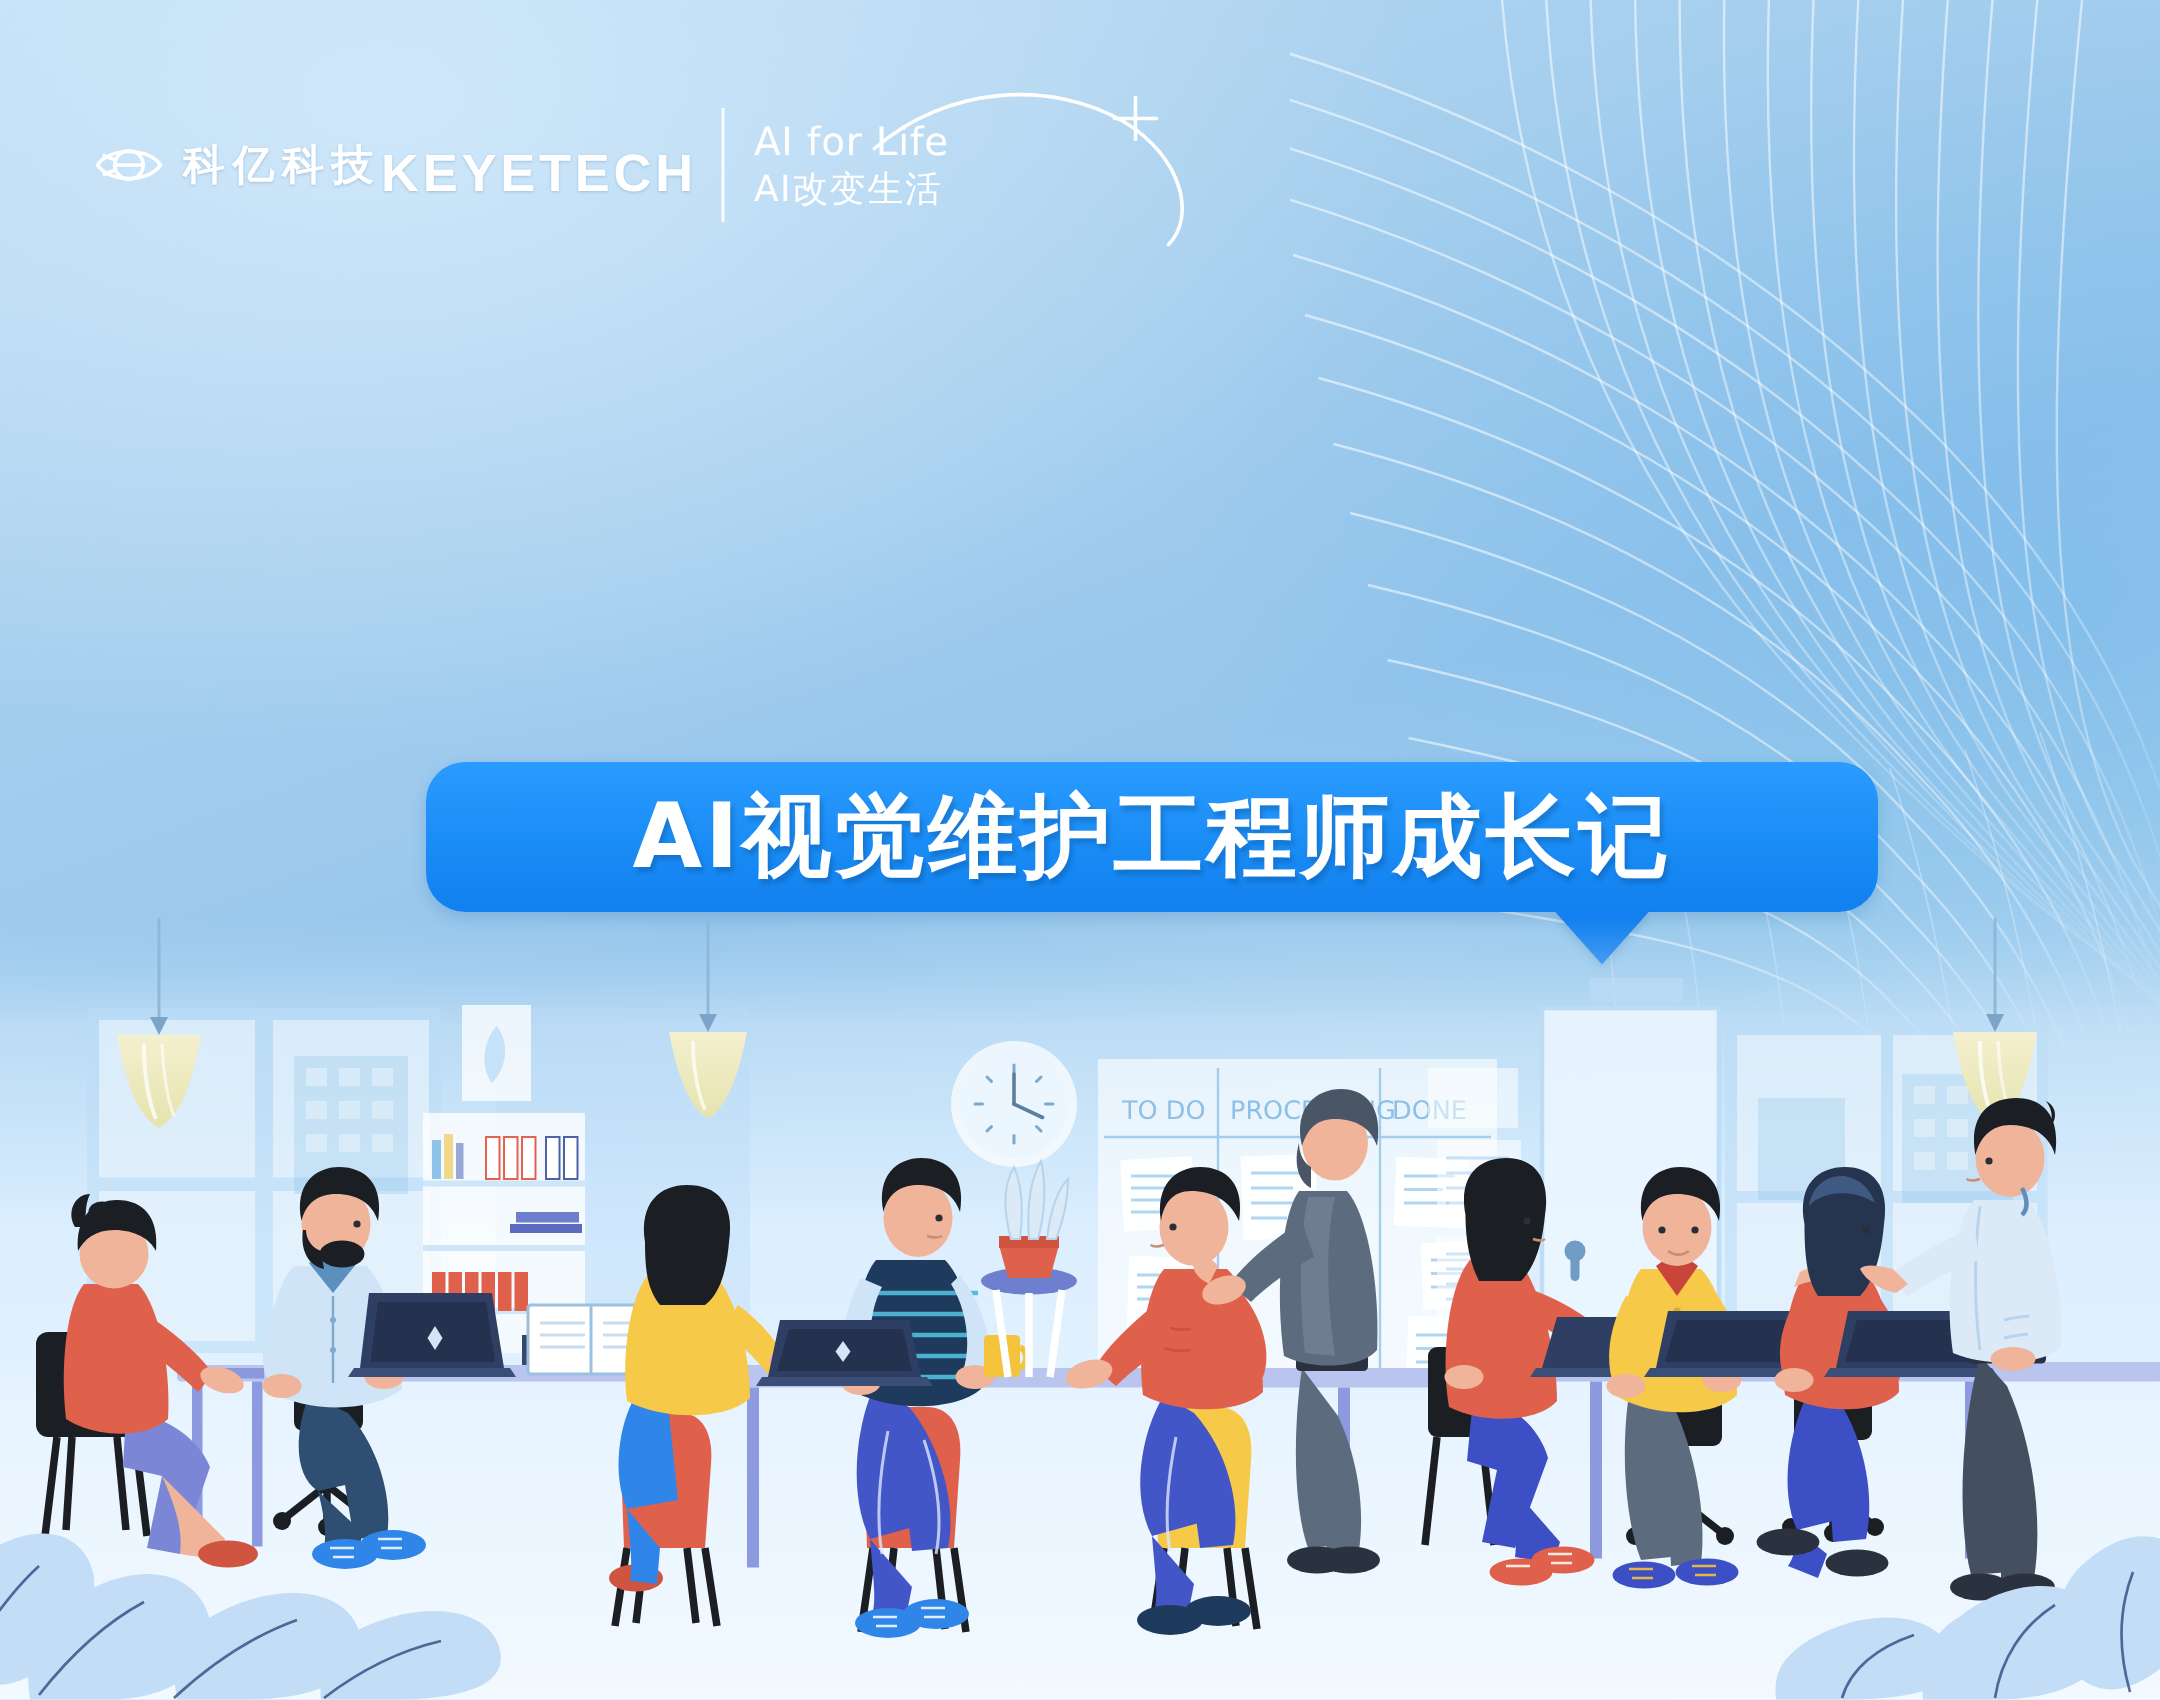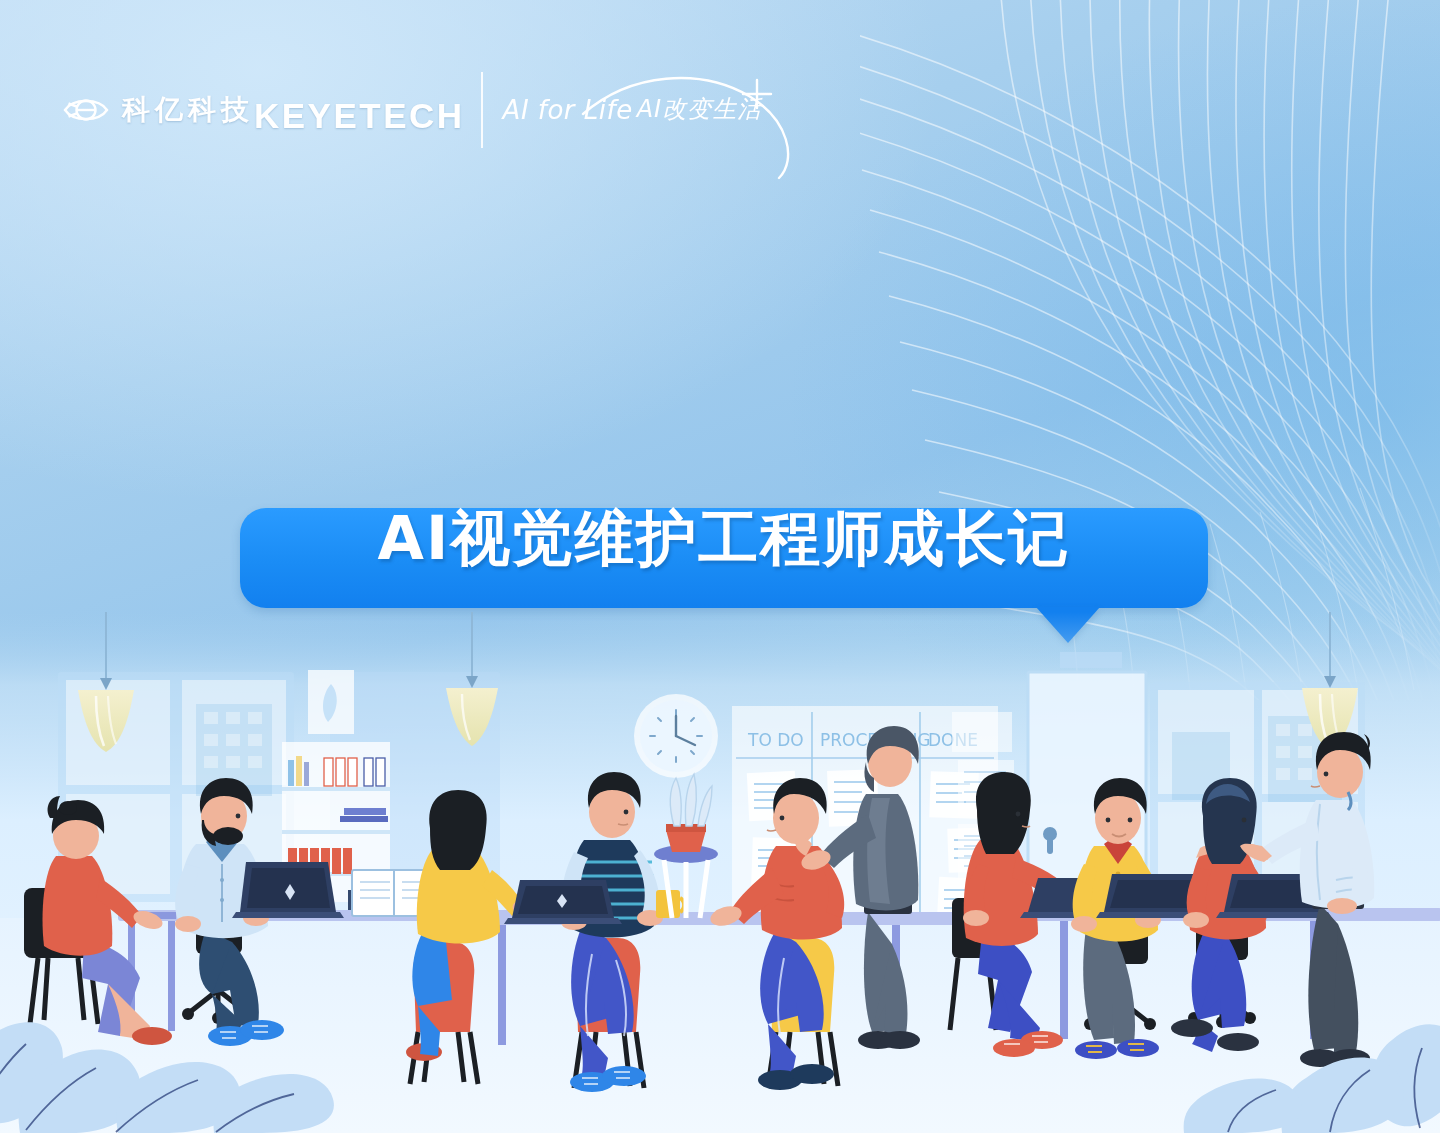--- a/index.html
+++ b/index.html
@@ -31,21 +31,21 @@
     font-size:28px; font-weight:700; color:#fff; letter-spacing:5px;
     line-height:1; text-shadow:0 1px 2px rgba(40,90,140,.25);
     font-family:"DejaVu Sans", sans-serif;
   }
   .logo-en{
     font-size:35px; font-weight:800; color:#fff; letter-spacing:2.5px;
     line-height:1; margin-top:10px;
     text-shadow:0 1px 2px rgba(40,90,140,.25);
   }
   .logo-div{ width:2px; height:76px; background:rgba(255,255,255,.9); margin:0 20px 0 16px; }
-  .logo-right{ display:flex; flex-direction:row; gap:4px; position:relative;font-style:italic; }
+  .logo-right{ display:flex; flex-direction:column; gap:4px; position:relative; }
   .tag-en{
     font-size:26px; color:#fff; letter-spacing:.5px; line-height:1.1;
     font-family:"DejaVu Sans", sans-serif; font-weight:400;
   }
   .tag-cn{
     font-size:24px; color:#fff; letter-spacing:1px; line-height:1.1;
     font-family:"DejaVu Sans", sans-serif; font-weight:400;
   }
   .swoosh{ position:absolute; left:70px; top:-22px; width:240px; height:110px; }
 
@@ -63,21 +63,21 @@
   }
 
   
   .banner-wrap{ position:absolute; left:240px; top:508px; }
   .banner{
     position:relative;
     width:968px; height:100px;
     border-radius:26px;
     background:linear-gradient(180deg,#2a9bff 0%,#1a8cf5 55%,#1280ef 100%);
     box-shadow:0 4px 10px rgba(30,95,160,.20);
-    display:flex; align-items:flex-start; justify-content:center;
+    display:flex; align-items:center; justify-content:center;margin-left:44px;
   }
   .banner-text{
     font-family:"DejaVu Sans", sans-serif;
     font-size:60px; font-weight:700; color:#ffffff;
     letter-spacing:2px; line-height:1;
     text-shadow:2px 3px 3px rgba(10,70,130,.30);
   }
   .banner-tail{
     position:absolute; left:796px; top:99px;
     width:0; height:0;

